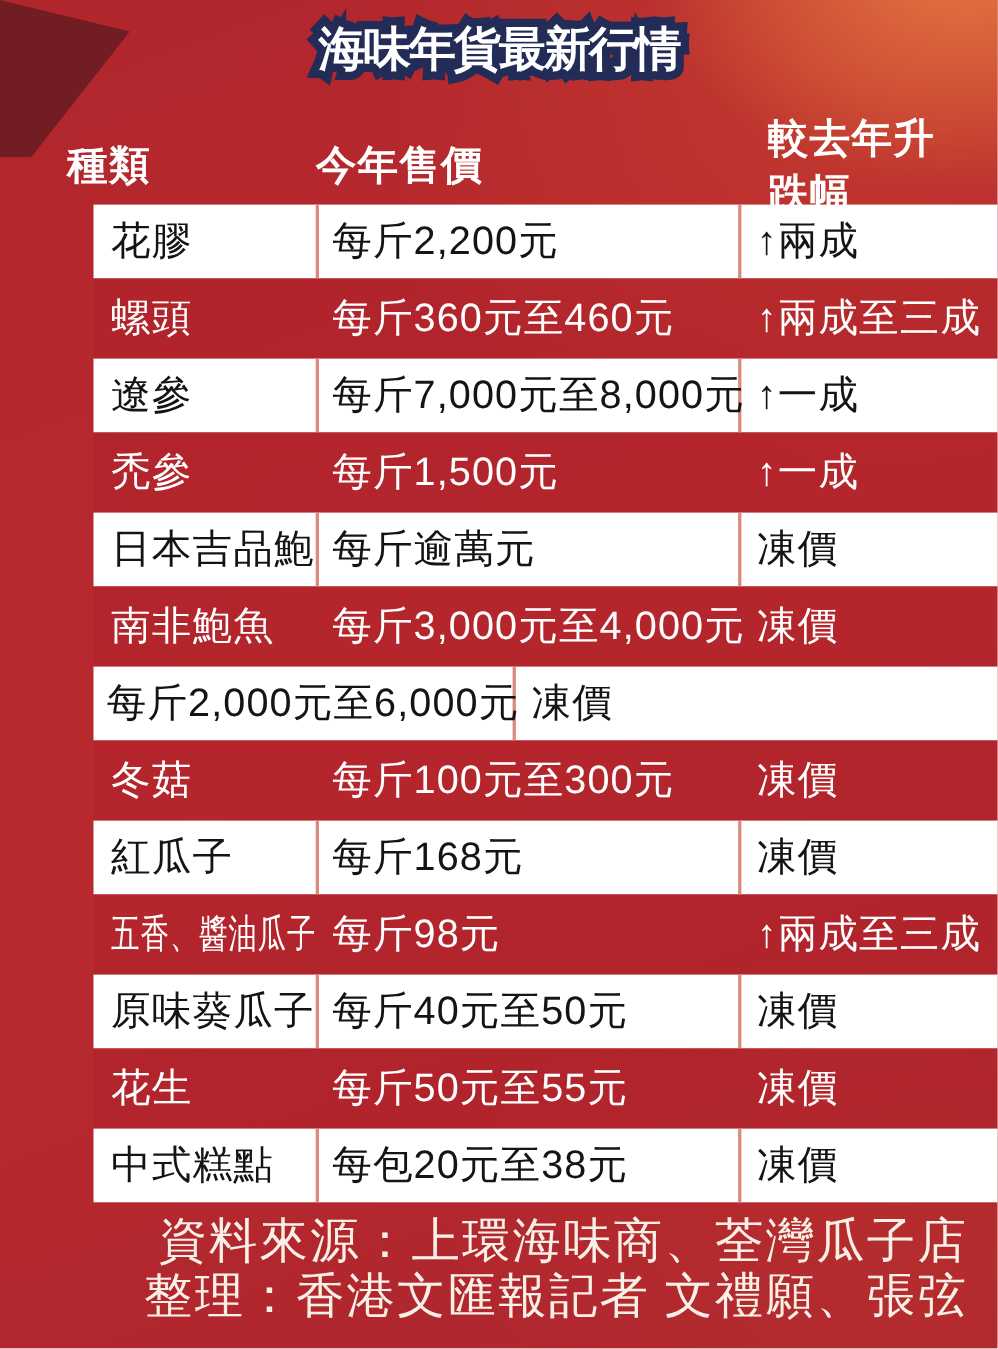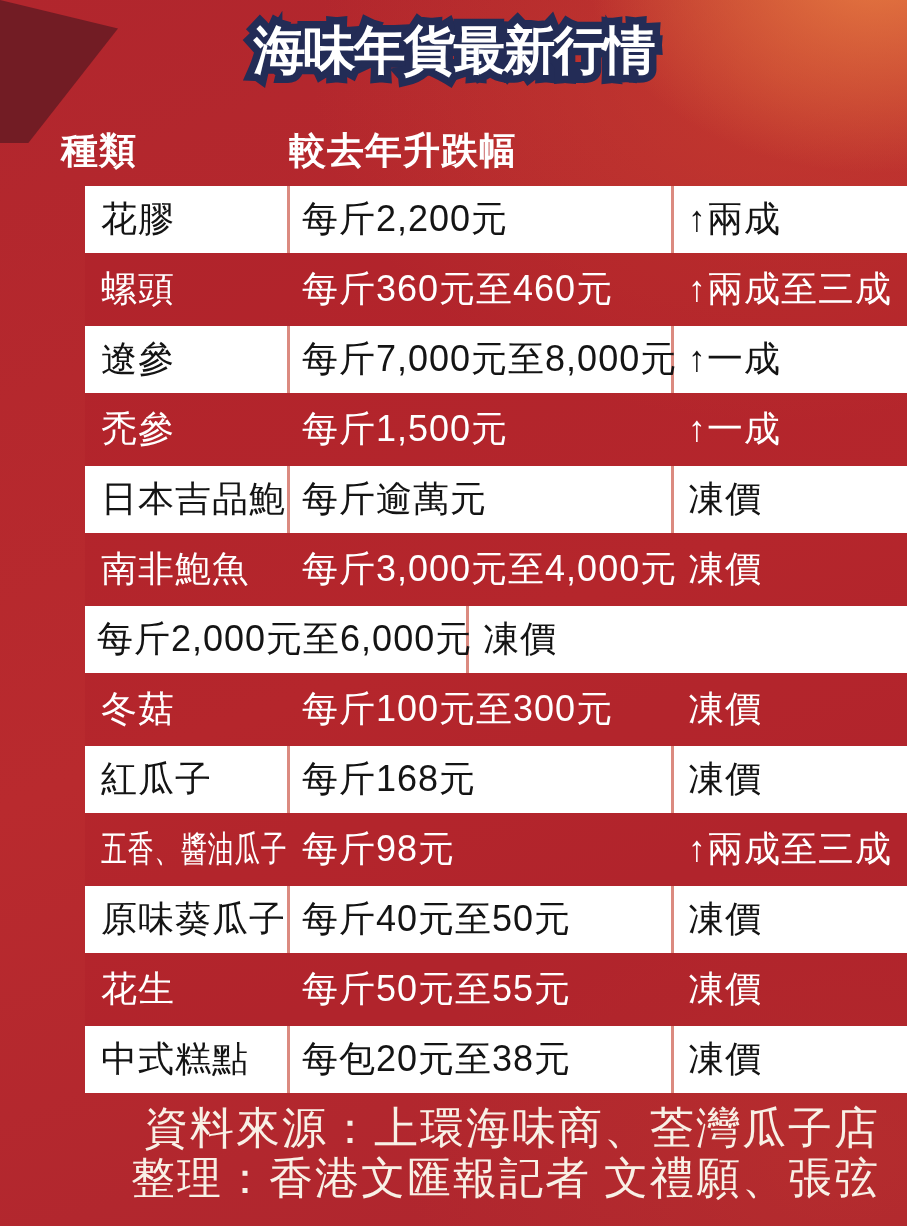--- a/index.html
+++ b/index.html
@@ -23,21 +23,21 @@
     background:#6d1b24;
     clip-path:polygon(0 0, 100% 20%, 24% 100%, 0 100%);
     opacity:.92;
   }
 
   
   .title {
     position:absolute; top:16px; left:0; right:0;
     margin:0; text-align:center;
     font-family:"Liberation Serif", serif;
-    font-weight:bold; font-size:52px; letter-spacing:-2px;
+    font-weight:bold; font-size:43px; letter-spacing:-2px;
     color:#ffffff; z-index:2;
   }
   .title::before {
     content:attr(data-text);
     position:absolute; left:0; right:0; top:0;
     z-index:-1; color:#232c56;
     -webkit-text-stroke:15px #232c56;
     text-shadow:4px 5px 0 #232c56, -3px 3px 0 #232c56, 3px -2px 0 #232c56;
   }
 
@@ -80,20 +80,21 @@
 <body>
 
 <div class="page">
 
   <div class="corner-wedge"></div>
 
   <h1 class="title" data-text="海味年貨最新行情">海味年貨最新行情</h1>
 
   <div class="header-row">
     <div class="hcell c1">種類</div>
+    <div class="hcell c2">今年售價</div>
     <div class="hcell c3">較去年升跌幅</div>
   </div>
 
   <div class="rows" id="rows">
     <div class="row white">
       <div class="cell c1">
           <span class="ct">花膠</span>
         </div>
       <div class="cell c2">每斤2,200元</div>
       <div class="cell c3">↑兩成</div>

